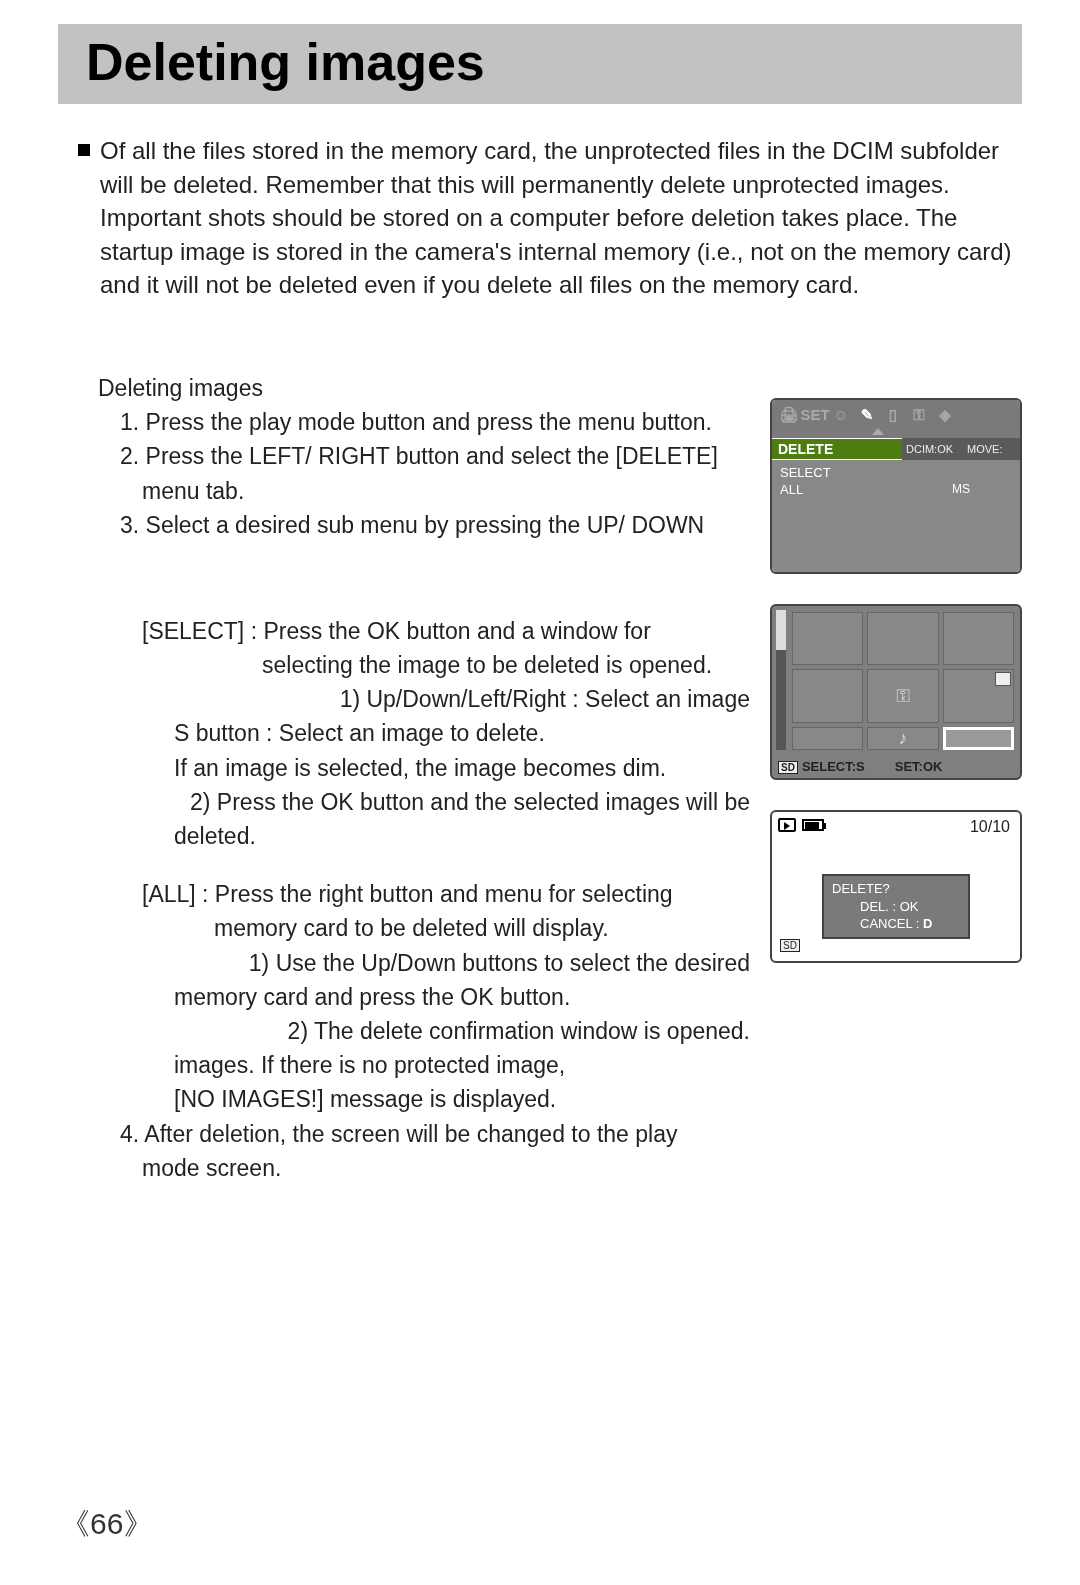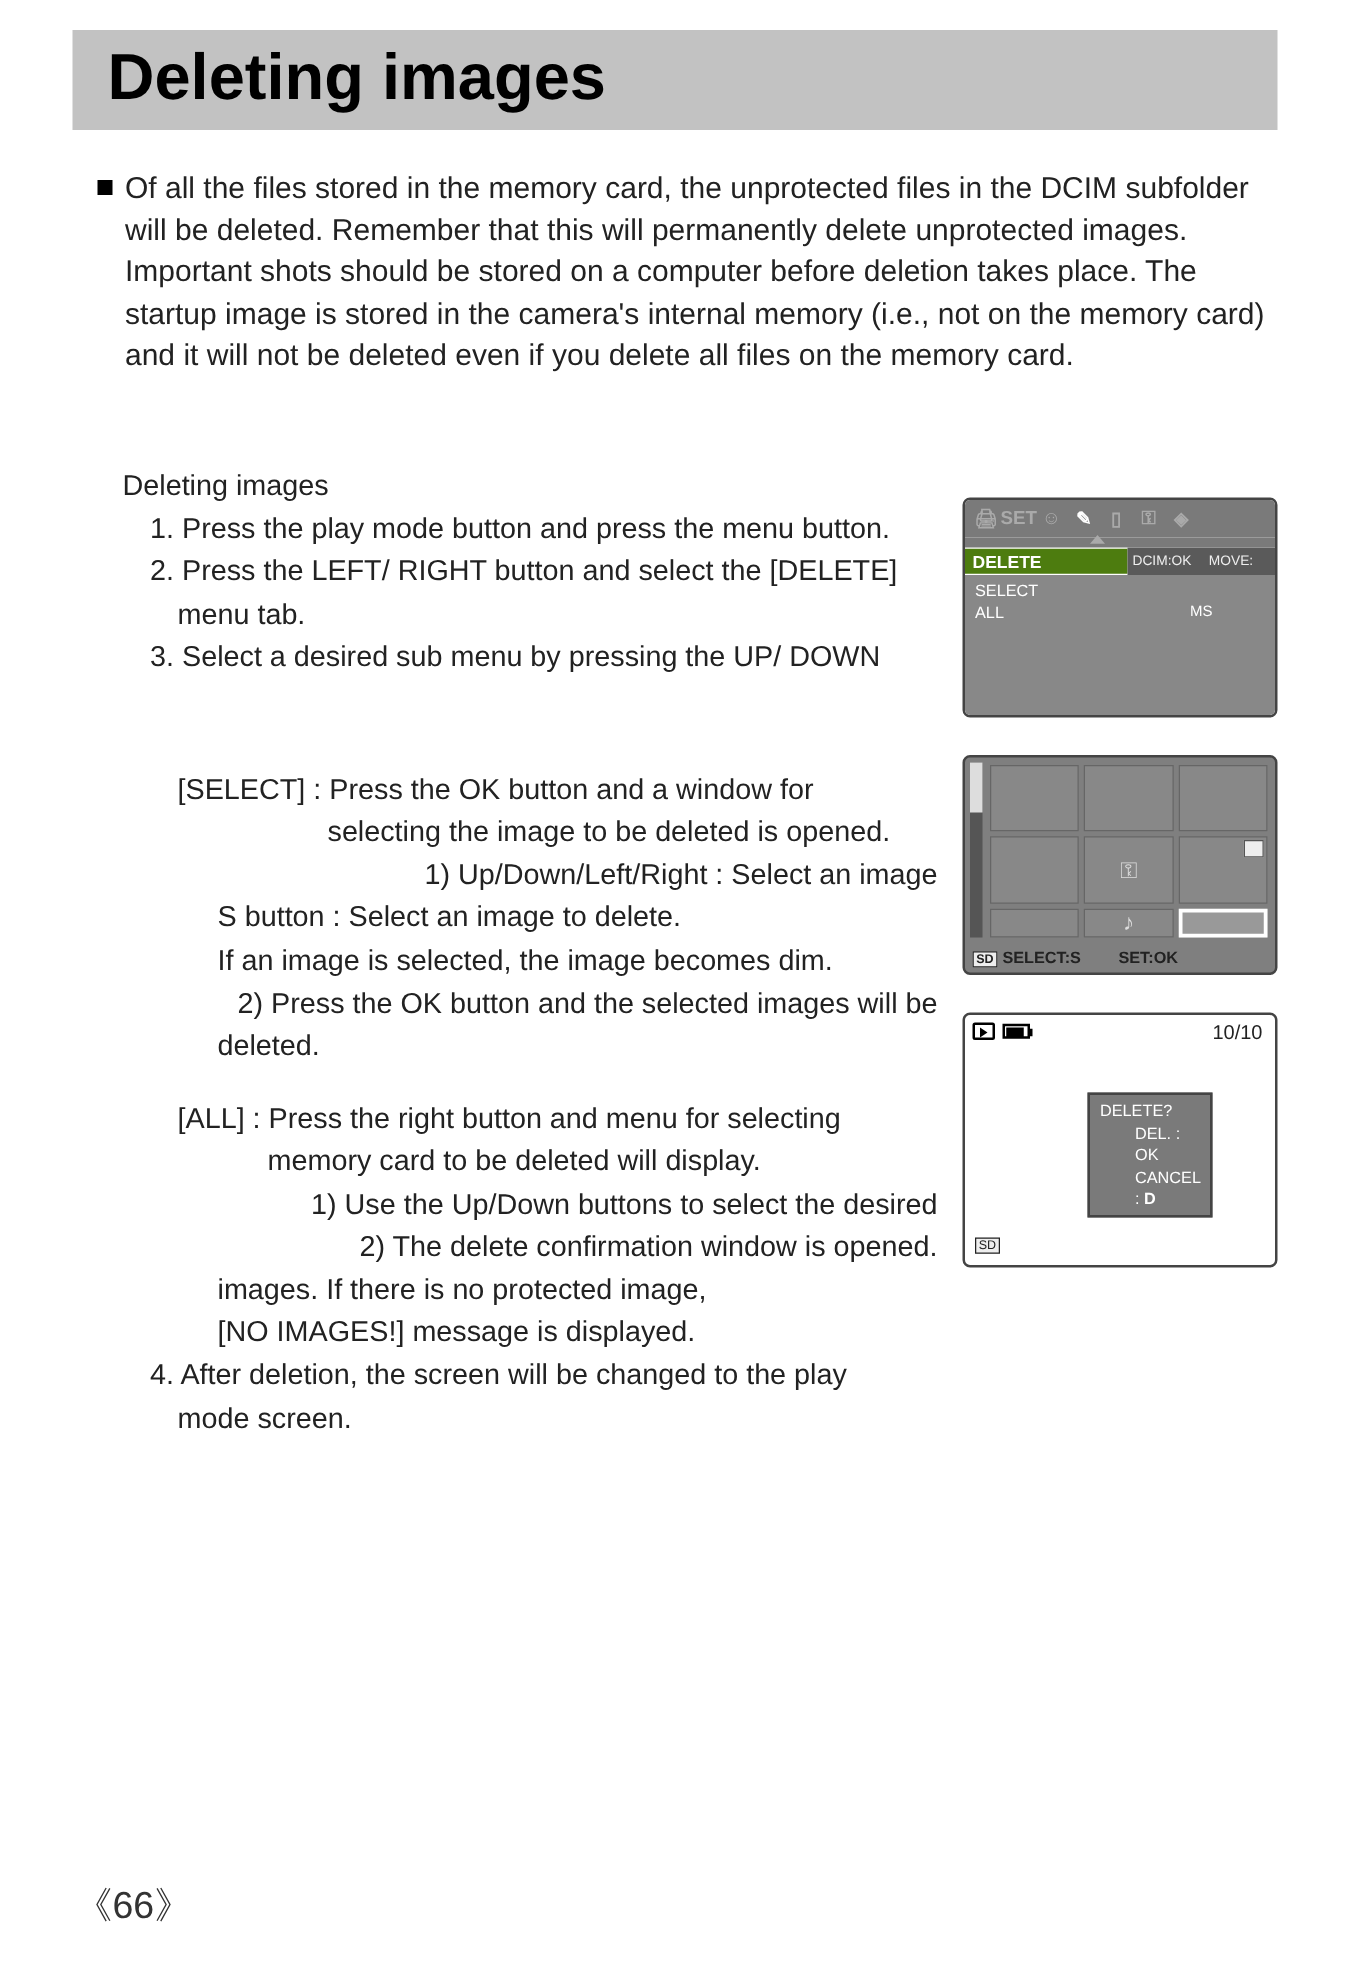--- a/index.html
+++ b/index.html
@@ -153,21 +153,21 @@
       position:absolute; left:6px;right:6px;bottom:4px;
       color:#222; font-size:13px; font-weight:bold;
       display:flex; gap:30px;
     }
     .sd-badge {
       display:inline-block; border:1.5px solid #222;
       font-size:10px; padding:0 2px; margin-right:4px;
       background:#eee;
     }
     
-    .f3 { height:204px; background:#fff; position:relative;}
+    .f3 { height:153px; background:#fff; position:relative;}
     .f3-top {
       position:absolute; left:6px; top:6px;
       display:flex; align-items:center; gap:6px;
     }
     .play-icon {
       display:inline-block; width:18px;height:14px;border:2px solid #000;border-radius:2px;
       position:relative;
     }
     .play-icon::after {content:"";position:absolute;left:4px;top:2px;
       border-left:6px solid #000;border-top:4px solid transparent;border-bottom:4px solid transparent;}
@@ -175,21 +175,20 @@
       display:inline-block;width:22px;height:12px;border:2px solid #000;position:relative;
     }
     .batt-icon::before{content:"";position:absolute;right:-4px;top:2px;width:3px;height:6px;background:#000;}
     .batt-icon::after{content:"";position:absolute;left:1px;top:1px;width:14px;height:8px;background:#000;}
     .f3-counter { position:absolute; right:10px; top:6px; font-size:16px; }
     .f3-dialog {
       position:absolute; left:50px; right:50px; top:62px;
       border:2px solid #444; background:#7a7a7a;
       color:#fff; font-size:13px; padding:4px 8px;
       line-height:1.35;
-      margin-left:48px;
     }
     .f3-dialog .l2,.f3-dialog .l3 { padding-left:28px; }
     .f3-dialog .symD { font-weight:bold; }
     .f3-sd { position:absolute; left:8px; bottom:8px; }
     .page-num {
       position:absolute; bottom:40px; left:60px;
       font-size:30px; color:#333;
     }
   </style>
 </head>
@@ -216,20 +215,21 @@
     <p class="li-select-cont">selecting the image to be deleted is opened.</p>
     <p class="li-sub">1) Up/Down/Left/Right : Select an image</p>
     <p class="li-sub-cont">S button : Select an image to delete.</p>
     <p class="li-sub-cont">If an image is selected, the image becomes dim.</p>
     <p class="li-sub">2) Press the OK button and the selected images will be</p>
     <p class="li-sub-cont">deleted.</p>
     <div class="spacer-sm"></div>
     <p class="li-all-def">[ALL] : Press the right button and menu for selecting</p>
     <p class="li-all-cont">memory card to be deleted will display.</p>
     <p class="li-sub">1) Use the Up/Down buttons to select the desired</p>
+    <p class="li-sub-cont">memory card and press the OK button.</p>
     <p class="li-sub">2) The delete confirmation window is opened.</p>
     <p class="li-sub-cont">images. If there is no protected image,</p>
     <p class="li-sub-cont">[NO IMAGES!] message is displayed.</p>
     <p class="li-indent-1">4. After deletion, the screen will be changed to the play</p>
     <p class="li-indent-2">mode screen.</p>
   </div>
 
   <div class="figs-col">
 
     <div class="fig f1">

